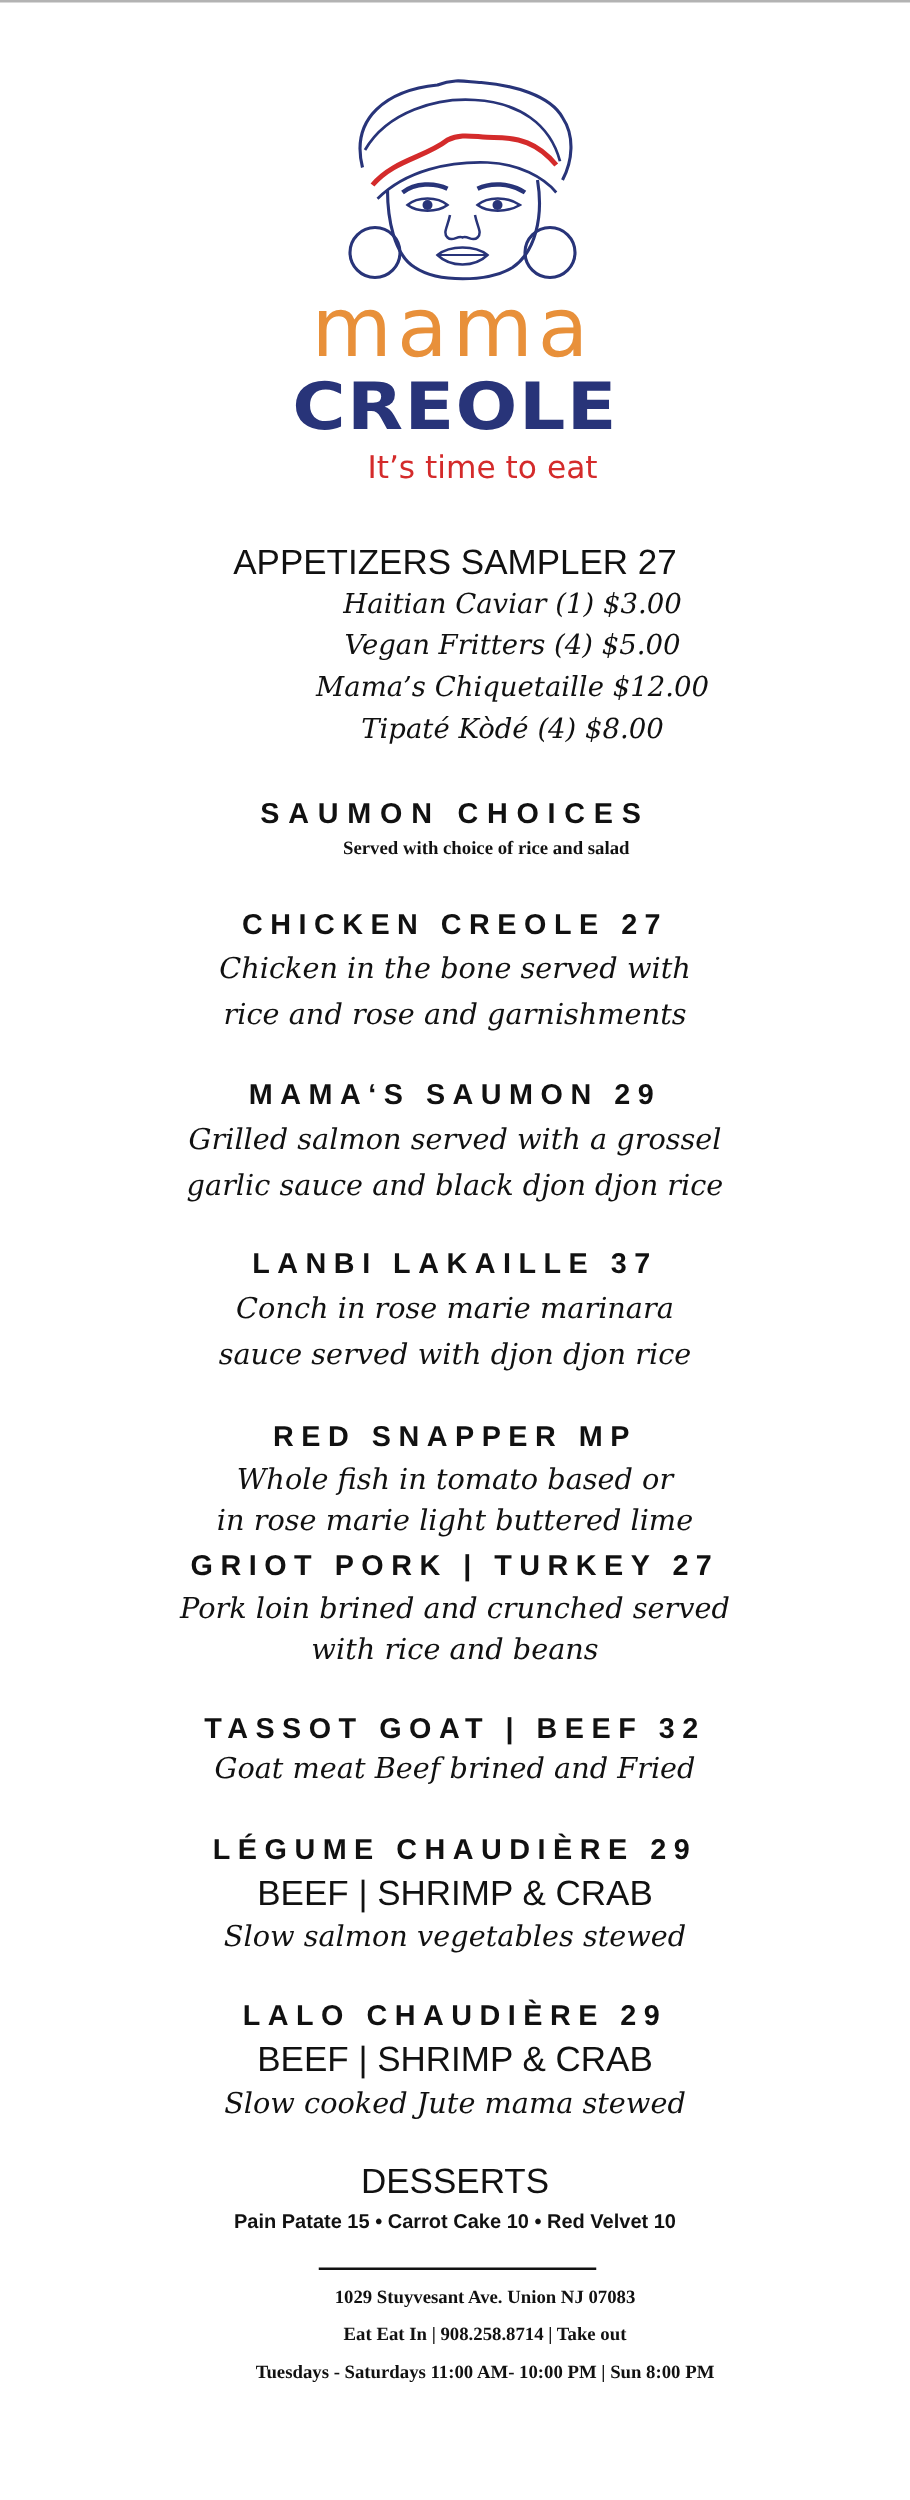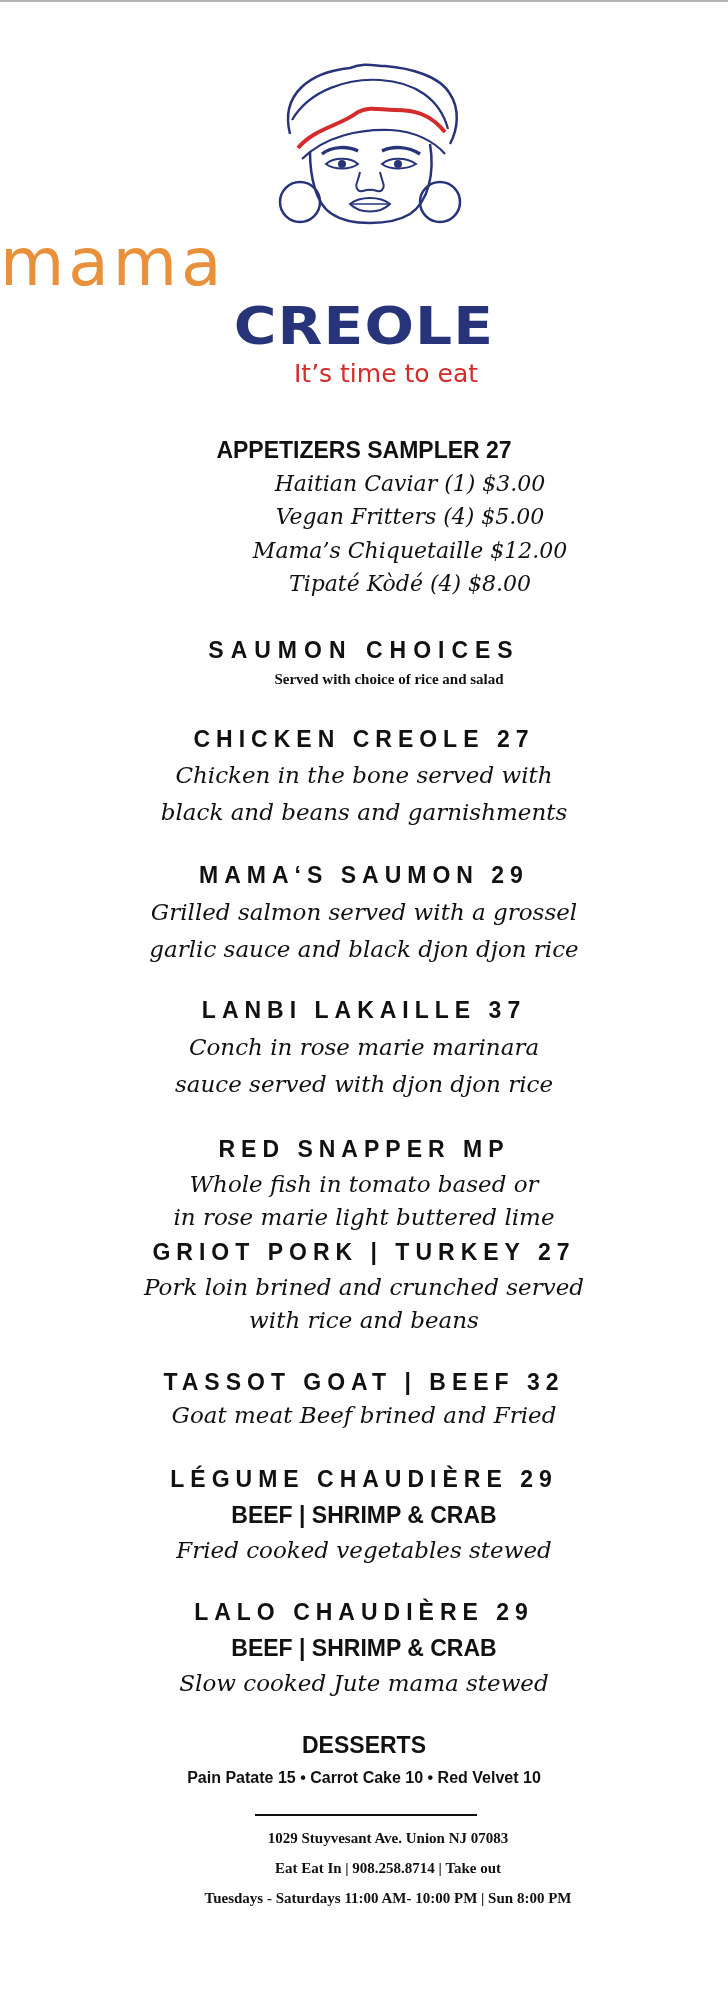--- a/index.html
+++ b/index.html
@@ -1,25 +1,25 @@
 <!DOCTYPE html>
 <html><head>
 <meta charset="utf-8">
 <style>
   html, body { margin: 0; padding: 0; background: #ffffff; }
   body { width: 728px; height: 2000px; position: relative; overflow: hidden; border-top: 2px solid #b3b3b3; box-sizing: border-box; }
   .abs { position: absolute; left: 0; width: 728px; text-align: center; white-space: nowrap; color: #111; }
   .logo-svg { position: absolute; left: 270px; top: 52px; }
-  .wm-mama { position: absolute; left: 0; width: 724px; top: 228px; text-align: left;
+  .wm-mama { position: absolute; left: 0; width: 724px; top: 228px; text-align: center;
     font-family: "DejaVu Sans", sans-serif; font-size: 66px; line-height: 66px; color: #E8903A; letter-spacing: 4px; font-weight: normal; }
   .wm-creole { position: absolute; left: 0; width: 728px; top: 296px; text-align: center;
     font-family: "DejaVu Sans", sans-serif; font-weight: bold; font-size: 52px; line-height: 56px; color: #283479; letter-spacing: 1px; transform: scaleX(1.12); }
   .wm-tag { position: absolute; left: 0; width: 728px; top: 358px; text-align: center;
     font-family: "DejaVu Sans", sans-serif; font-size: 25px; line-height: 28px; color: #D42B2B; padding-left: 22px; }
-  .h-bold { font-family: "Liberation Sans", sans-serif; font-weight: bold; font-size: 23px; line-height: 28px; }
+  .h-bold { font-family: "Liberation Sans", sans-serif; font-weight: normal; font-size: 28px; line-height: 28px; }
   .h-spaced { font-family: "Liberation Sans", sans-serif; font-weight: bold; font-size: 23px; line-height: 26px; letter-spacing: 6px; }
   .sub-small { font-family: Liberation Serif, serif; font-weight: bold; font-size: 15px; line-height: 18px; margin-left: 25px; }
   .script { font-family: "DejaVu Serif", serif; font-style: italic; font-size: 23px; line-height: 28px; }
   .script-app { font-family: "DejaVu Serif", serif; font-style: italic; font-size: 22px; line-height: 28px; margin-left: 46px; }
   .footer { font-family: Liberation Serif, serif; font-weight: bold; font-size: 15px; line-height: 24px; padding-left: 24px; }
   .desserts-list { font-family: "Liberation Sans", sans-serif; font-weight: bold; font-size: 16px; line-height: 22px; }
   .rule { position: absolute; left: 255px; width: 222px; top: 1812px; height: 0; border-top: 2px solid #111; }
 </style>
 </head>
 <body>
@@ -59,21 +59,21 @@
 <div class="abs script-app" style="top:468px">Haitian Caviar (1) $3.00</div>
 <div class="abs script-app" style="top:501px">Vegan Fritters (4) $5.00</div>
 <div class="abs script-app" style="top:535px">Mama’s Chiquetaille $12.00</div>
 <div class="abs script-app" style="top:568px">Tipaté Kòdé (4) $8.00</div>
 
 <div class="abs h-spaced" style="top:635px; letter-spacing:7px">SAUMON CHOICES</div>
 <div class="abs sub-small" style="top:668px">Served with choice of rice and salad</div>
 
 <div class="abs h-spaced" style="top:724px">CHICKEN CREOLE 27</div>
 <div class="abs script" style="top:759px">Chicken in the bone served with</div>
-<div class="abs script" style="top:796px">black and beans and garnishments</div>
+<div class="abs script" style="top:796px">rice and rose and garnishments</div>
 
 <div class="abs h-spaced" style="top:860px">MAMA‘S  SAUMON 29</div>
 <div class="abs script" style="top:896px">Grilled salmon served with a grossel</div>
 <div class="abs script" style="top:933px">garlic sauce and black djon djon rice</div>
 
 <div class="abs h-spaced" style="top:995px">LANBI  LAKAILLE 37</div>
 <div class="abs script" style="top:1031px">Conch  in rose marie marinara</div>
 <div class="abs script" style="top:1068px">sauce served with djon djon rice</div>
 
 <div class="abs h-spaced" style="top:1134px">RED  SNAPPER  MP</div>
@@ -82,21 +82,21 @@
 
 <div class="abs h-spaced" style="top:1237px">GRIOT PORK | TURKEY  27</div>
 <div class="abs script" style="top:1271px">Pork loin  brined  and crunched served</div>
 <div class="abs script" style="top:1304px">with rice and beans</div>
 
 <div class="abs h-spaced" style="top:1367px">TASSOT GOAT | BEEF 32</div>
 <div class="abs script" style="top:1399px">Goat meat  Beef brined  and Fried</div>
 
 <div class="abs h-spaced" style="top:1464px">LÉGUME CHAUDIÈRE 29</div>
 <div class="abs h-bold" style="top:1499px">BEEF | SHRIMP &amp; CRAB</div>
-<div class="abs script" style="top:1534px">Fried cooked vegetables stewed</div>
+<div class="abs script" style="top:1534px">Slow salmon vegetables stewed</div>
 
 <div class="abs h-spaced" style="top:1597px">LALO CHAUDIÈRE 29</div>
 <div class="abs h-bold" style="top:1632px">BEEF | SHRIMP &amp; CRAB</div>
 <div class="abs script" style="top:1667px">Slow cooked Jute mama stewed</div>
 
 <div class="abs h-bold" style="top:1729px">DESSERTS</div>
 <div class="abs desserts-list" style="top:1765px">Pain Patate 15 • Carrot Cake 10 • Red Velvet 10</div>
 
 <div class="rule"></div>
 

